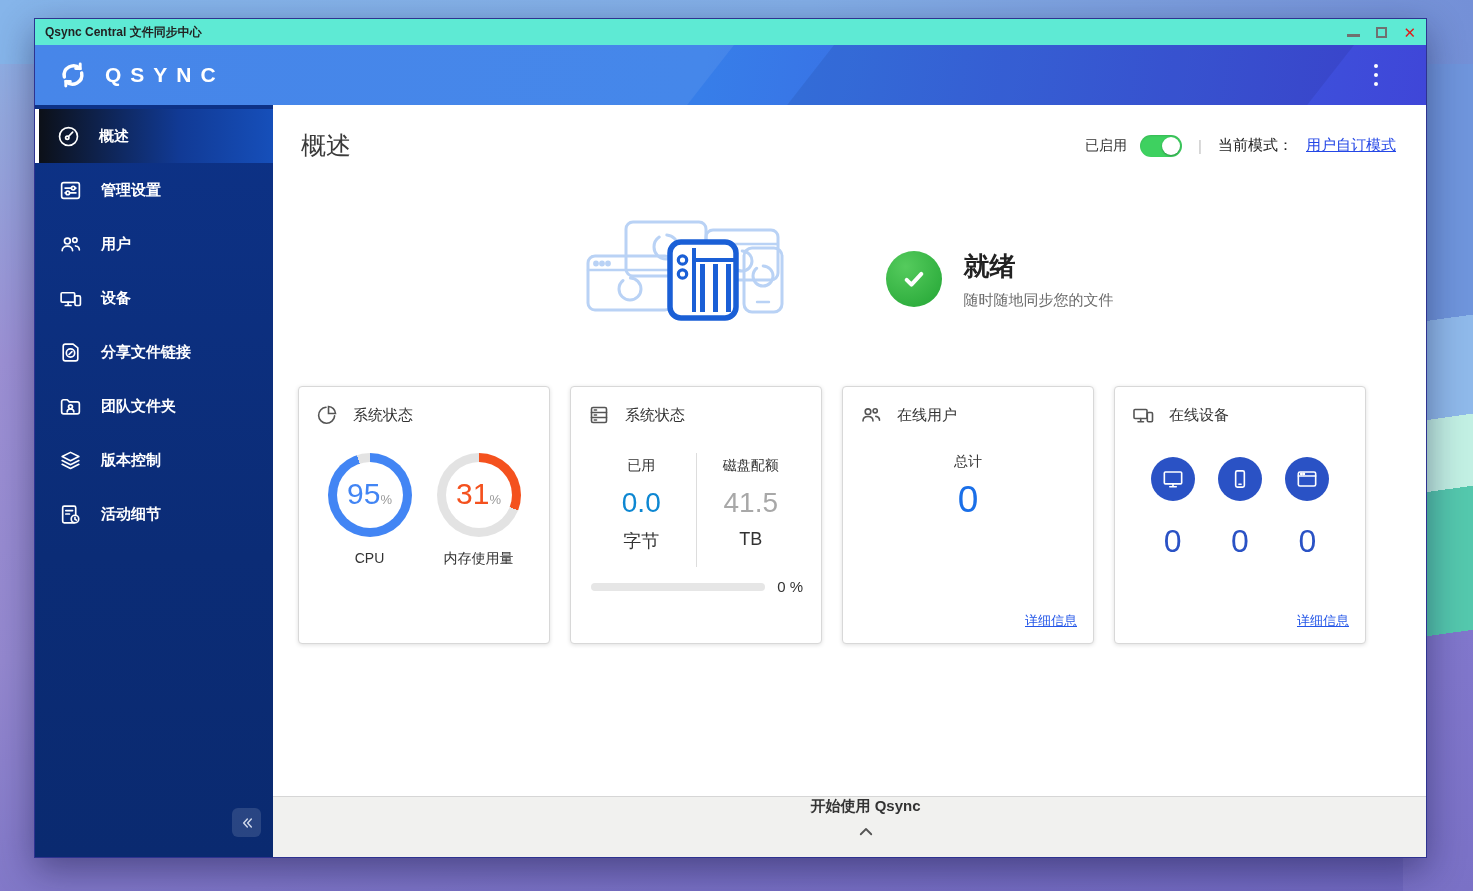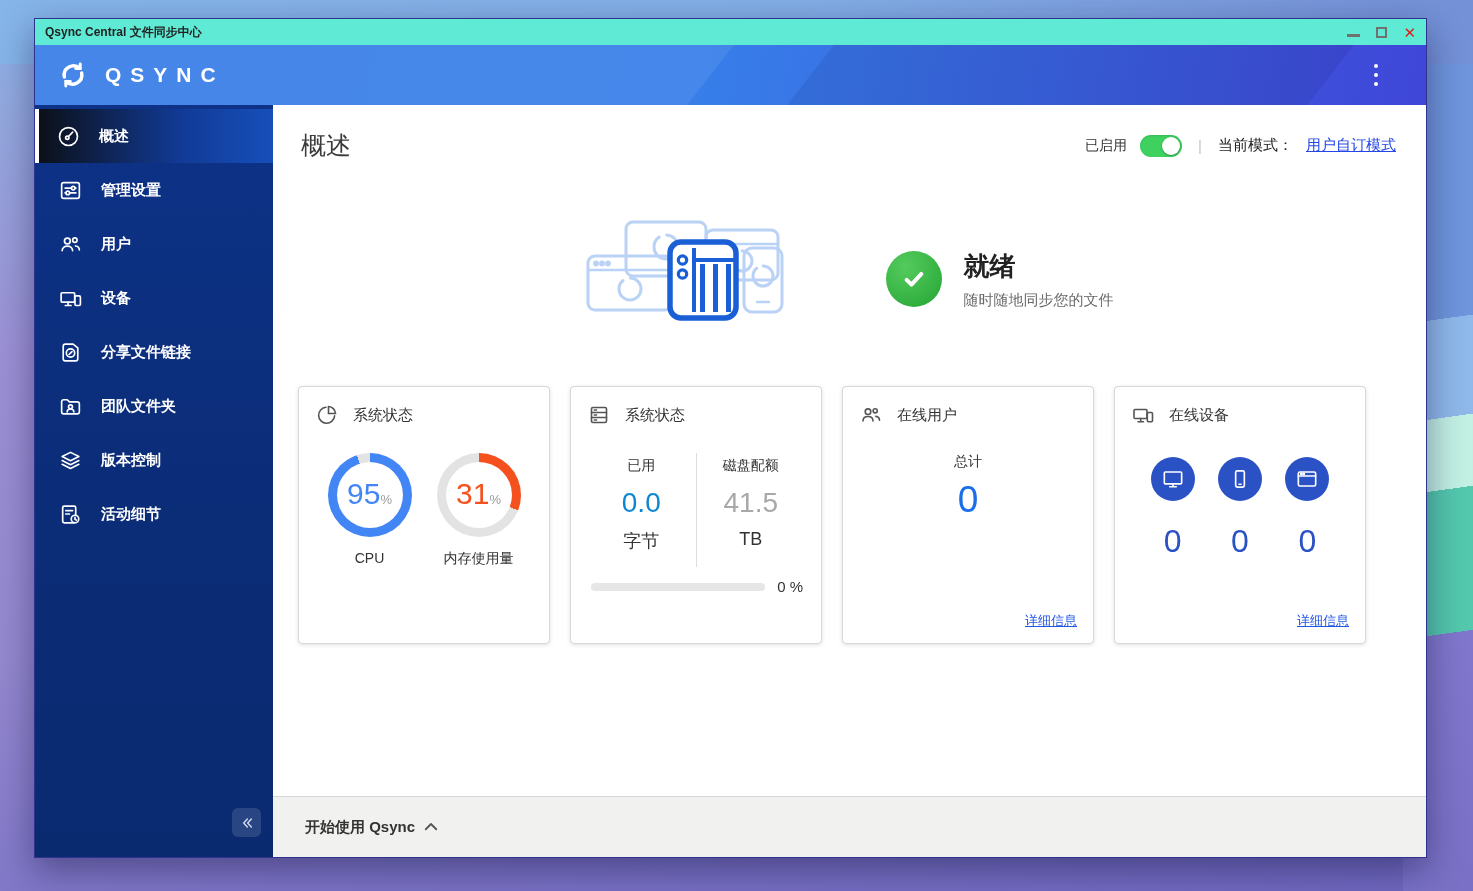--- a/index.html
+++ b/index.html
@@ -121,21 +121,21 @@
   .dev-circle { width:44px; height:44px; border-radius:50%; background:#2a52c5;
     display:flex; align-items:center; justify-content:center; }
   .dev-circle svg { width:26px; height:26px; }
   .device-counts { display:flex; justify-content:space-around; margin-top:22px;
     padding:0 8px; font-size:32px; color:#2a52c5; }
   .device-counts span { width:44px; text-align:center; }
 
   
   .footer-bar { position:absolute; left:0; right:0; bottom:0; height:61px;
     background:#f1f1ef; border-top:1px solid #d6d6d6; display:flex; align-items:center;
-    padding-left:32px; gap:7px; cursor:pointer; }
+    padding-left:32px; gap:7px; cursor:pointer;flex-direction:column; }
   .footer-text { font-size:15px; font-weight:700; color:#333; }
 </style>
 </head>
 <body>
 
 <div class="wallpaper">
   <div class="band-right"></div>
   <div class="band-top"></div>
 </div>
 

